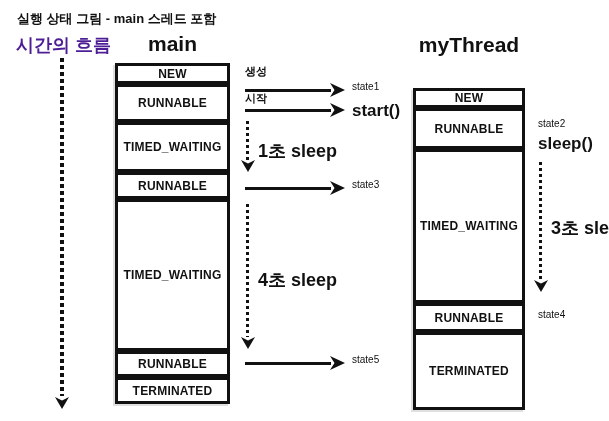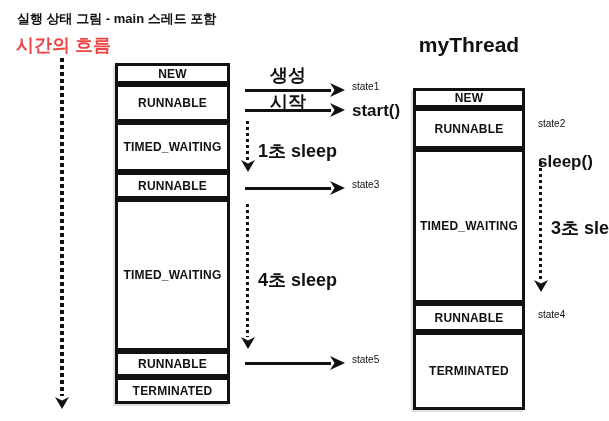--- a/index.html
+++ b/index.html
@@ -14,21 +14,21 @@
     border-radius: 21px;
   }
   .abs { position: absolute; }
 
   .diagram-title {
     left: 17px; top: 10px;
     font-size: 13px; font-weight: bold; letter-spacing: 0;
   }
   .time-label {
     left: 16px; top: 33px;
-    font-size: 18px; font-weight: bold; color: #ef4444;
+    font-size: 18px; font-weight: bold; color: #4c1d95;
   }
   .col-header {
     text-align: center;
     font-size: 21px; font-weight: bold; line-height: 1;
   }
 
   .state-box {
     box-sizing: border-box;
     border: 3px solid #111111;
     background: #ffffff;
@@ -49,40 +49,41 @@
   .vdots {
     width: 3px;
     background: repeating-linear-gradient(to bottom, #111111 0 3px, transparent 3px 6px);
   }
   .vdots-thick {
     width: 4px;
     background: repeating-linear-gradient(to bottom, #111111 0 4px, transparent 4px 7px);
   }
 
   .arrow-label {
-    text-align: center;
-    font-size: 18px; font-weight: bold; line-height: 1;
+    text-align: left;
+    font-size: 11px; font-weight: bold; line-height: 1;
   }
   .sleep-label {
     font-size: 18px; font-weight: bold; line-height: 1; white-space: nowrap;
   }
   .state-ref {
     font-size: 10px; line-height: 1; white-space: nowrap;
   }
   .call-ref {
     font-size: 17px; font-weight: bold; line-height: 1; white-space: nowrap;
   }
 </style>
 </head>
 <body>
 
 <div class="canvas">
 
   <div class="abs diagram-title">실행 상태 그림 - main 스레드 포함</div>
   <div class="abs time-label">시간의 흐름</div>
+  <div class="abs col-header" style="left:115px; top:33px; width:115px;">main</div>
   <div class="abs col-header" style="left:413px; top:34px; width:112px;">myThread</div>
 
   <div class="abs vdots-thick" style="left:60px; top:58px; height:338px;"></div>
   <div class="abs head-down" style="left:55px; top:397px;"></div>
 
   <div class="abs state-box" style="left:115px; top:63px;  width:115px; height:21px;">NEW</div>
   <div class="abs state-box" style="left:115px; top:84px;  width:115px; height:38px;">RUNNABLE</div>
   <div class="abs state-box" style="left:115px; top:122px; width:115px; height:50px;">TIMED_WAITING</div>
   <div class="abs state-box" style="left:115px; top:172px; width:115px; height:27px;">RUNNABLE</div>
   <div class="abs state-box" style="left:115px; top:199px; width:115px; height:152px;">TIMED_WAITING</div>
@@ -115,21 +116,21 @@
 
   <div class="abs vdots" style="left:246px; top:204px; height:133px;"></div>
   <div class="abs head-down" style="left:241px; top:337px;"></div>
   <div class="abs sleep-label" style="left:258px; top:271px;">4초 sleep</div>
 
   <div class="abs hline" style="left:245px; top:362px; width:86px;"></div>
   <div class="abs head-right" style="left:330px; top:356px;"></div>
   <div class="abs state-ref" style="left:352px; top:355px;">state5</div>
 
   <div class="abs state-ref" style="left:538px; top:119px;">state2</div>
-  <div class="abs call-ref" style="left:538px; top:153px;">sleep()</div>
+  <div class="abs call-ref" style="left:538px; top:135px;">sleep()</div>
 
   <div class="abs vdots" style="left:539px; top:162px; height:118px;"></div>
   <div class="abs head-down" style="left:534px; top:280px;"></div>
   <div class="abs sleep-label" style="left:551px; top:219px;">3초 sleep</div>
 
   <div class="abs state-ref" style="left:538px; top:310px;text-align:right;">state4</div>
 
 </div>
 
 </body></html>

